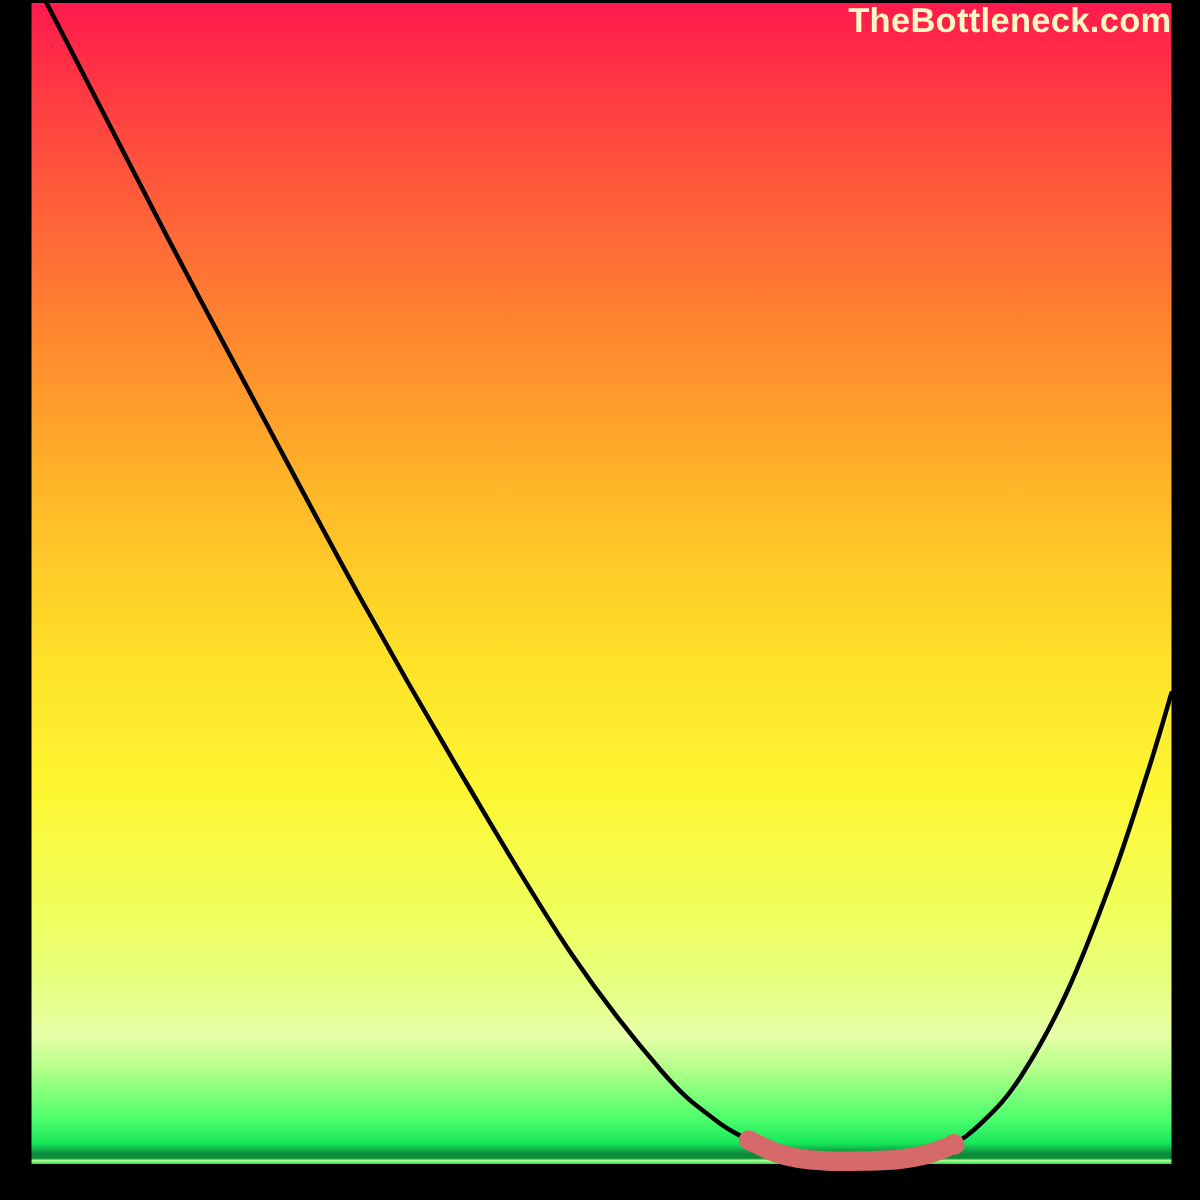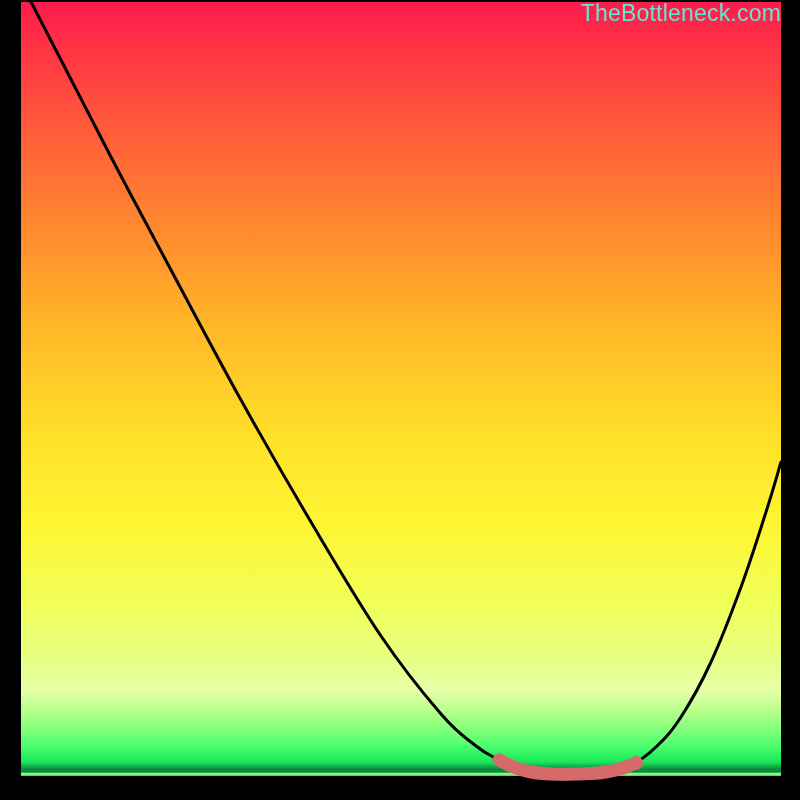--- a/index.html
+++ b/index.html
@@ -34,23 +34,23 @@
       #0c8a3e 99.1%,
       #0b8a3e 99.5%,
       #b0ff88 99.7%,
       #18e05a 100%
     );
   }
   .watermark {
     position: absolute;
     top: 0px;
     right: 19px;
-    color: #5eead4;
+    color: #fef9c3;
     font-size: 23px;
-    font-weight: 400;
+    font-weight: 700;
     letter-spacing: 0.2px;
     z-index: 5;
   }
   svg.curve {
     position: absolute;
     left: 0;
     top: 0;
     width: 760px;
     height: 774px;
     overflow: visible;

